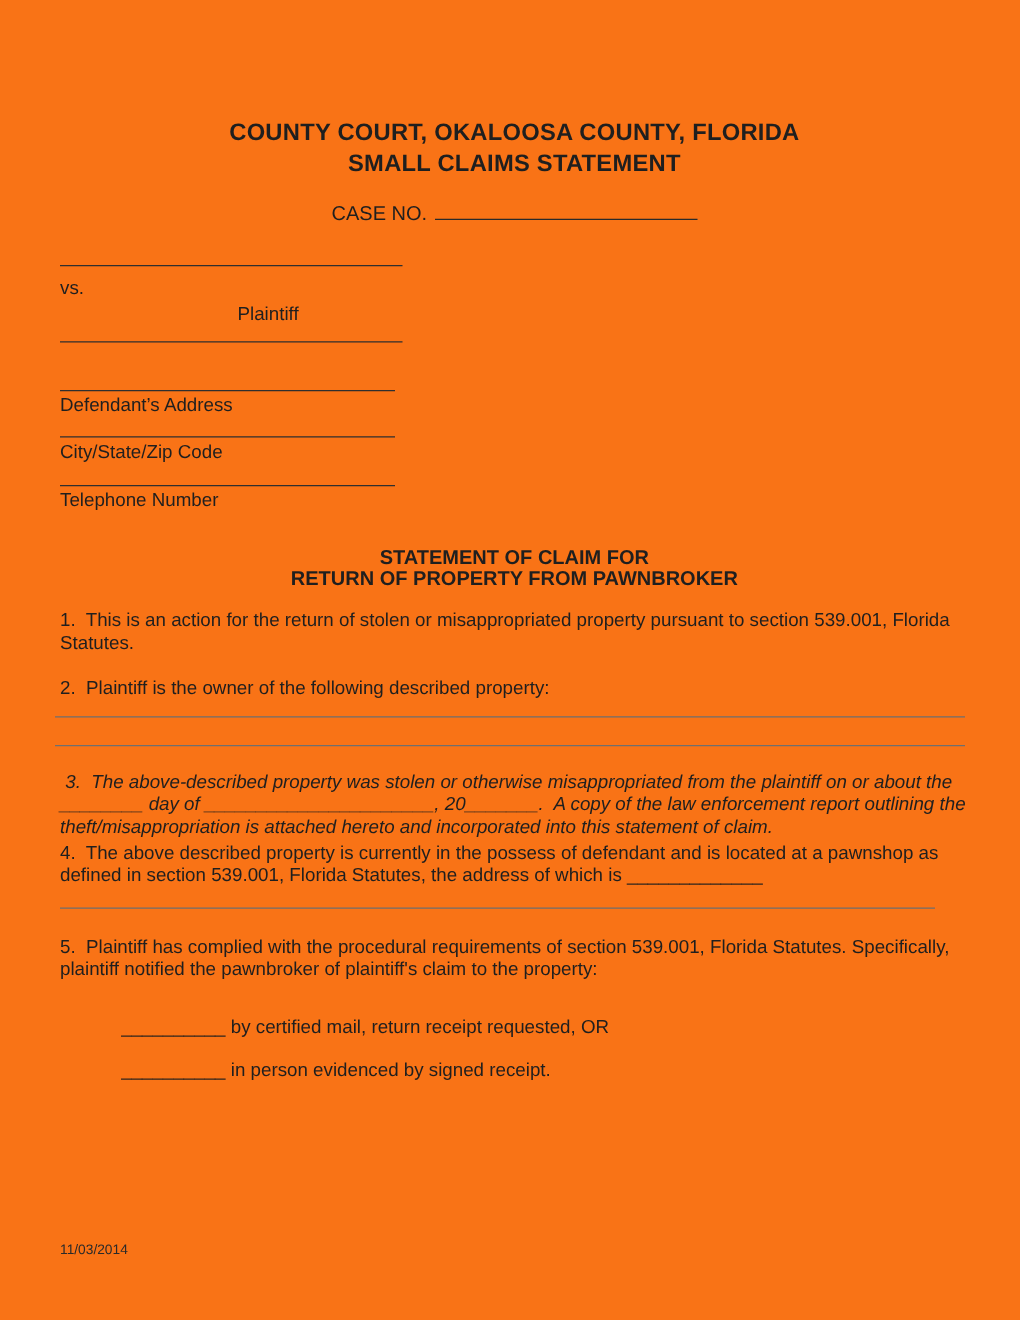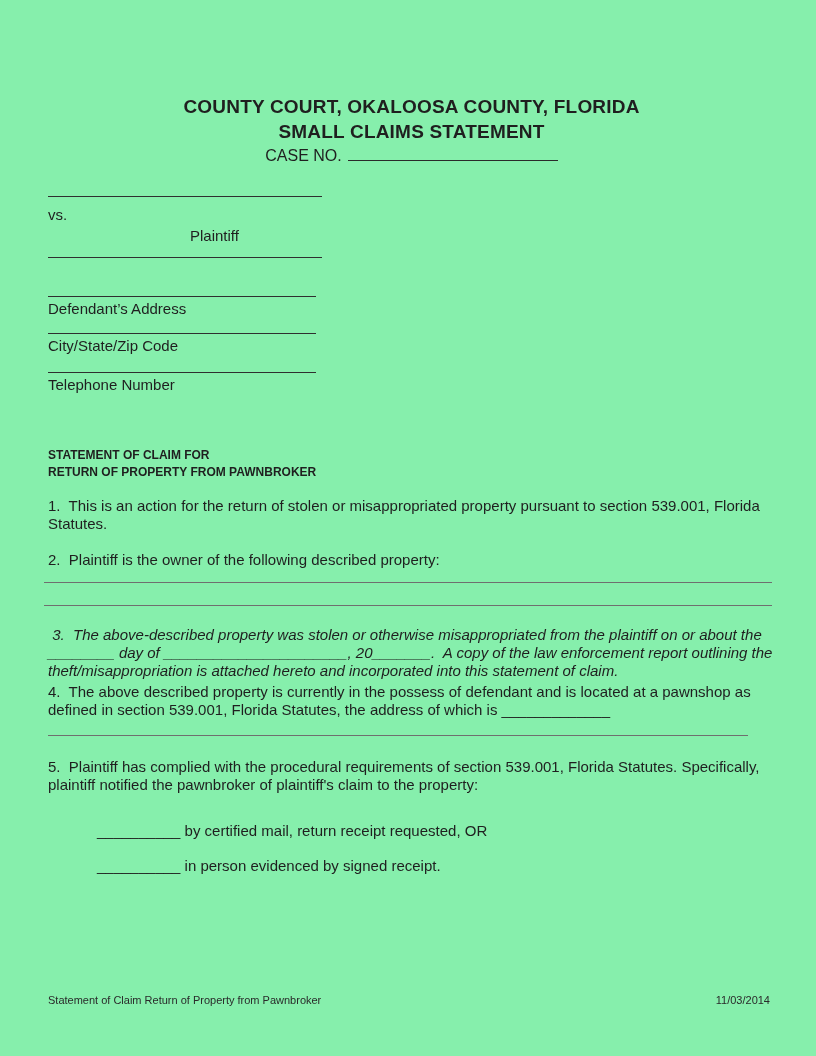--- a/index.html
+++ b/index.html
@@ -1,34 +1,34 @@
 <!DOCTYPE html>
 <html><head>
 <meta charset="utf-8">
 <style>
   * { box-sizing: border-box; margin: 0; padding: 0; }
   html, body { background: #ffffff; }
   .page {
     position: relative;
     width: 816px;
     height: 1056px;
-    background: #86efac;
+    background: #f97316;
     color: #1f1f1f;
     font-family: "Liberation Sans", "DejaVu Sans", sans-serif;
     font-size: 15px;
     overflow: hidden;
     margin: 0 auto;
   }
   .content {
     padding: 94px 41px 0 48px;
   }
   
   .court-header { text-align: center; }
   .court-line { font-size: 19px; font-weight: bold; line-height: 25px; letter-spacing: 0.2px; }
-  .case-row { font-size: 16px; line-height: 20px; margin-top: 2px; }
+  .case-row { font-size: 16px; line-height: 20px; margin-top: 17px; }
   .case-line {
     display: inline-block;
     width: 210px;
     border-bottom: 1.5px solid #2a2a2a;
     height: 15px;
     margin-left: 6px;
     vertical-align: baseline;
   }
   
   .caption { margin-top: 30px; width: 276px; }
@@ -36,21 +36,21 @@
   .cap-rule.short { width: 268px; }
   .cap-label { line-height: 18px; padding-top: 3px; }
   .cap-label.plaintiff { padding-left: 142px; }
   .cap-label.defendant { padding-left: 54px; }
   .cap-label.vs { margin-top: 6px; }
   .mt12 { margin-top: 12px; }
   .mt38 { margin-top: 38px; }
   .mt18r { margin-top: 15px; }
   .mt20r { margin-top: 17px; }
   
-  .doc-title { font-weight: bold; font-size: 12px; line-height: 17px; margin-top: 53px; }
+  .doc-title { text-align: center; font-weight: bold; font-size: 16px; line-height: 17px; margin-top: 28px; }
   
   .body p {
     line-height: 18px;
     white-space: pre-wrap;
     margin-top: 18px;
   }
   .body p.intro  { margin-top: 25px; }
   .body p.para1  { margin-top: 16px; }
   .body p.para3  { margin-top: 20px; font-style: italic; }
   .body p.para4  { margin-top: 3px; }
@@ -116,16 +116,15 @@
       <p class="para4">4.  The above described property is currently in the possess of defendant and is located at a pawnshop as defined in section 539.001, Florida Statutes, the address of which is _____________</p>
       <div class="wrule rule3"></div>
       <p class="para5">5.  Plaintiff has complied with the procedural requirements of section 539.001, Florida Statutes. Specifically, plaintiff notified the pawnbroker of plaintiff's claim to the property:</p>
       <p class="option1">__________ by certified mail, return receipt requested, OR</p>
       <p class="option2">__________ in person evidenced by signed receipt.</p>
     </div>
 
   </div>
 
   <div class="footer">
-    <span>Statement of Claim Return of Property from Pawnbroker</span>
     <span>11/03/2014</span>
   </div>
 </div>
 
 </body></html>

